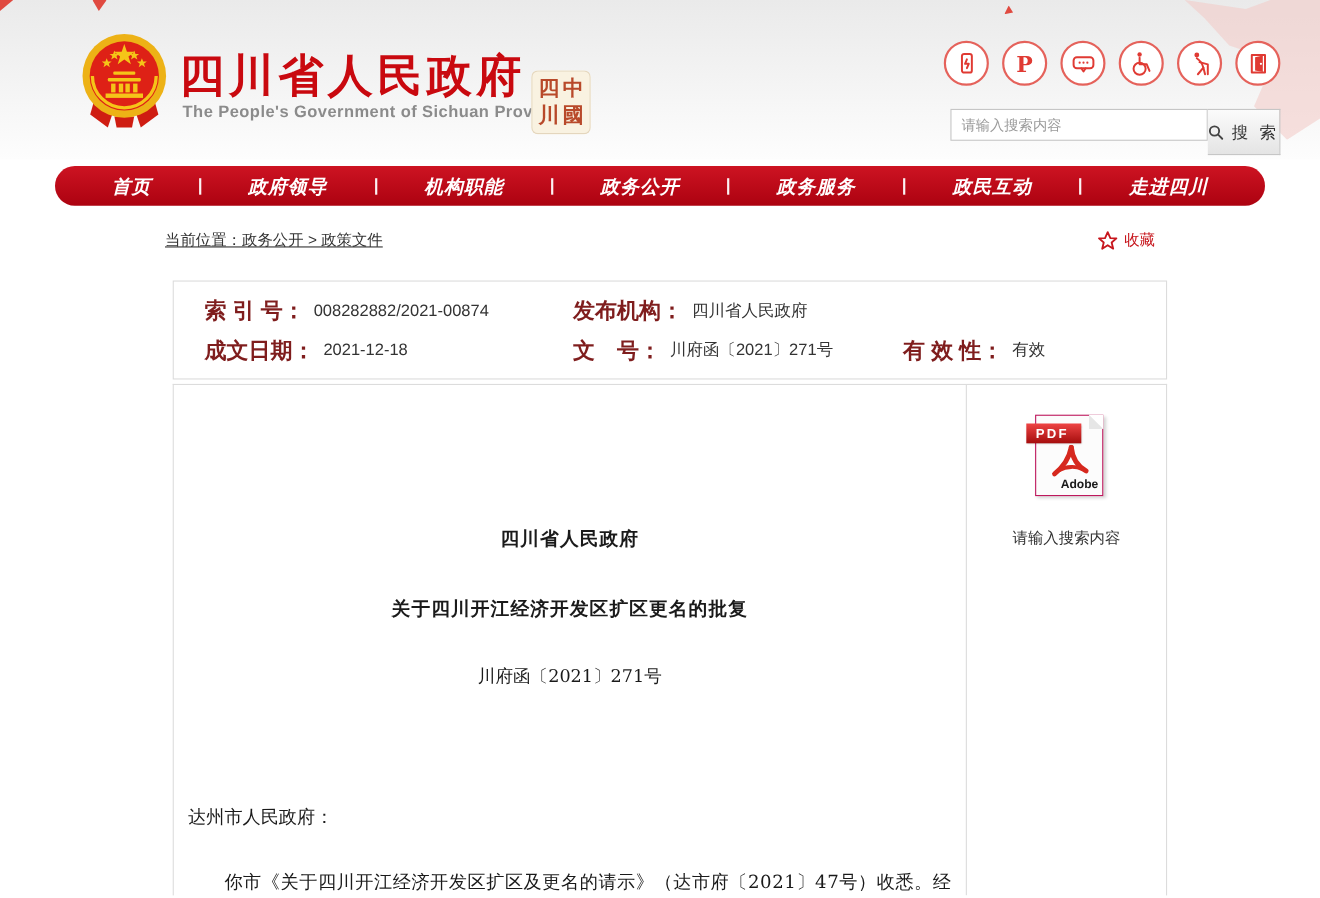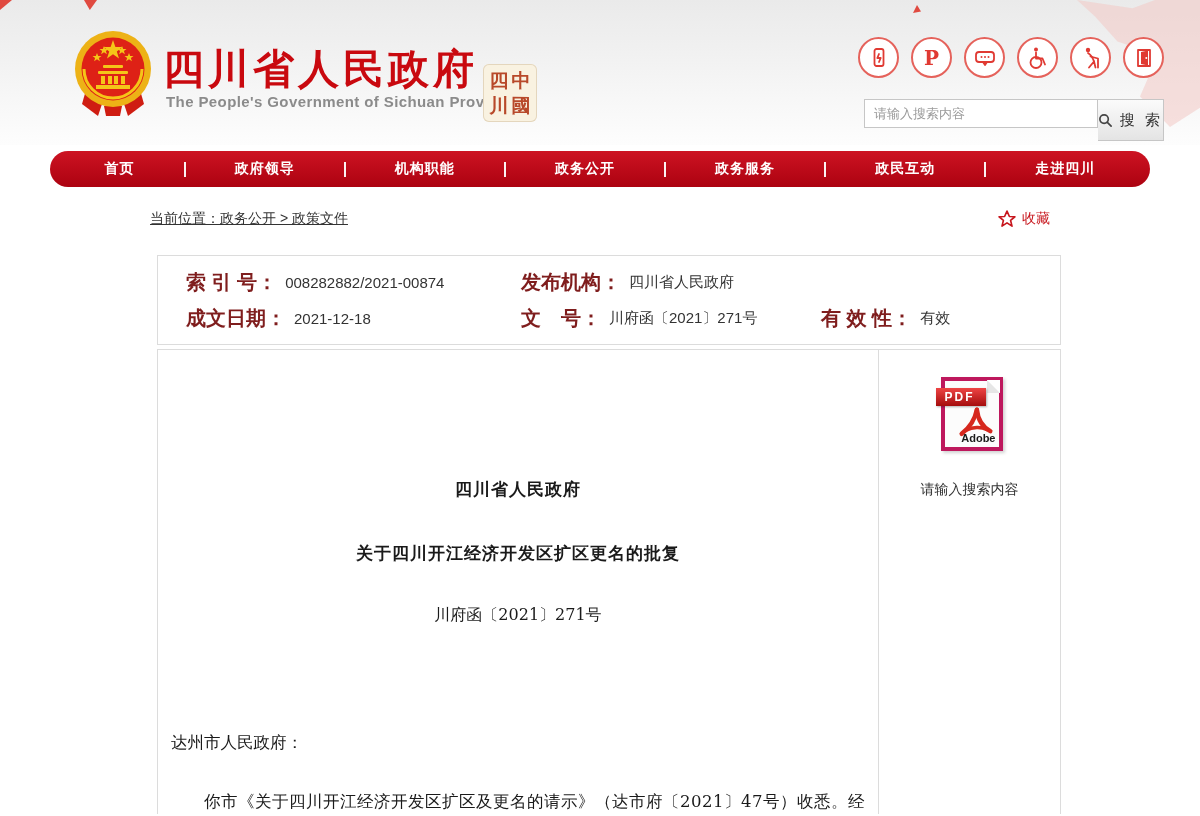--- a/index.html
+++ b/index.html
@@ -61,21 +61,21 @@
     font-size:15px; letter-spacing:3px; display:flex; align-items:center; justify-content:space-between;
     gap:3px; cursor:pointer; font-family:inherit;
   }
 
   
   .nav {
     margin:6px auto 0; width:1100px; height:36px; border-radius:18px;
     background:linear-gradient(#cd1322,#ac0210);
     display:flex; align-items:center; justify-content:space-around; padding:0 30px;
   }
-  .nav-item { color:#fff; font-size:14px; font-weight:bold; cursor:pointer; letter-spacing:1px; }
+  .nav-item { color:#fff; font-size:17px; font-weight:bold; cursor:pointer; letter-spacing:1px;font-style:italic; }
   .nav-sep { width:2px; height:15px; background:#fff; opacity:.95; }
 
   
   .crumb-row { position:relative; margin:18px 0 0 150px; width:905px; height:26px; }
   .crumb { font-size:14px; color:#333; line-height:26px;text-decoration:underline; }
   .fav {
     position:absolute; right:5px; top:4px; display:flex; align-items:center; gap:5px;
     color:#c7161d; font-size:14px; cursor:pointer;
   }
 
@@ -101,21 +101,21 @@
   .doc-org   { margin-top:128px; text-align:center; font-size:17px; font-weight:bold; letter-spacing:1px; }
   .doc-title { margin-top:41px;  text-align:center; font-size:17px; font-weight:bold; letter-spacing:1px; }
   .doc-num   { margin-top:40px;  text-align:center; font-size:16px; }
   .doc-salute{ margin-top:106px; font-size:16.5px; }
   .doc-para  { margin-top:33px;  font-size:16.5px; line-height:30px; text-indent:2em; letter-spacing:.5px; }
 
   .doc-side { flex:1; text-align:center; }
   .pdf-wrap { position:relative; width:66px; margin:27px auto 0; cursor:pointer; }
   .pdf-page {
     position:relative; width:62px; height:74px; margin-left:4px;
-    background:#fcfcfc; border:4px solid #be185d; box-shadow:2px 2px 3px rgba(0,0,0,.18);
+    background:#fcfcfc; border:1px solid #be185d; box-shadow:2px 2px 3px rgba(0,0,0,.18);
   }
   .pdf-fold {
     position:absolute; right:-1px; top:-1px; width:0; height:0;
     border-left:13px solid #e6e6e6; border-top:13px solid #fff;
   }
   .pdf-badge {
     position:absolute; left:-9px; top:7px; background:linear-gradient(#e44,#a50d0d);
     color:#fff; font-size:12px; font-weight:bold; letter-spacing:2px;
     padding:2px 11px 2px 9px; box-shadow:1px 1px 2px rgba(0,0,0,.3);
   }

